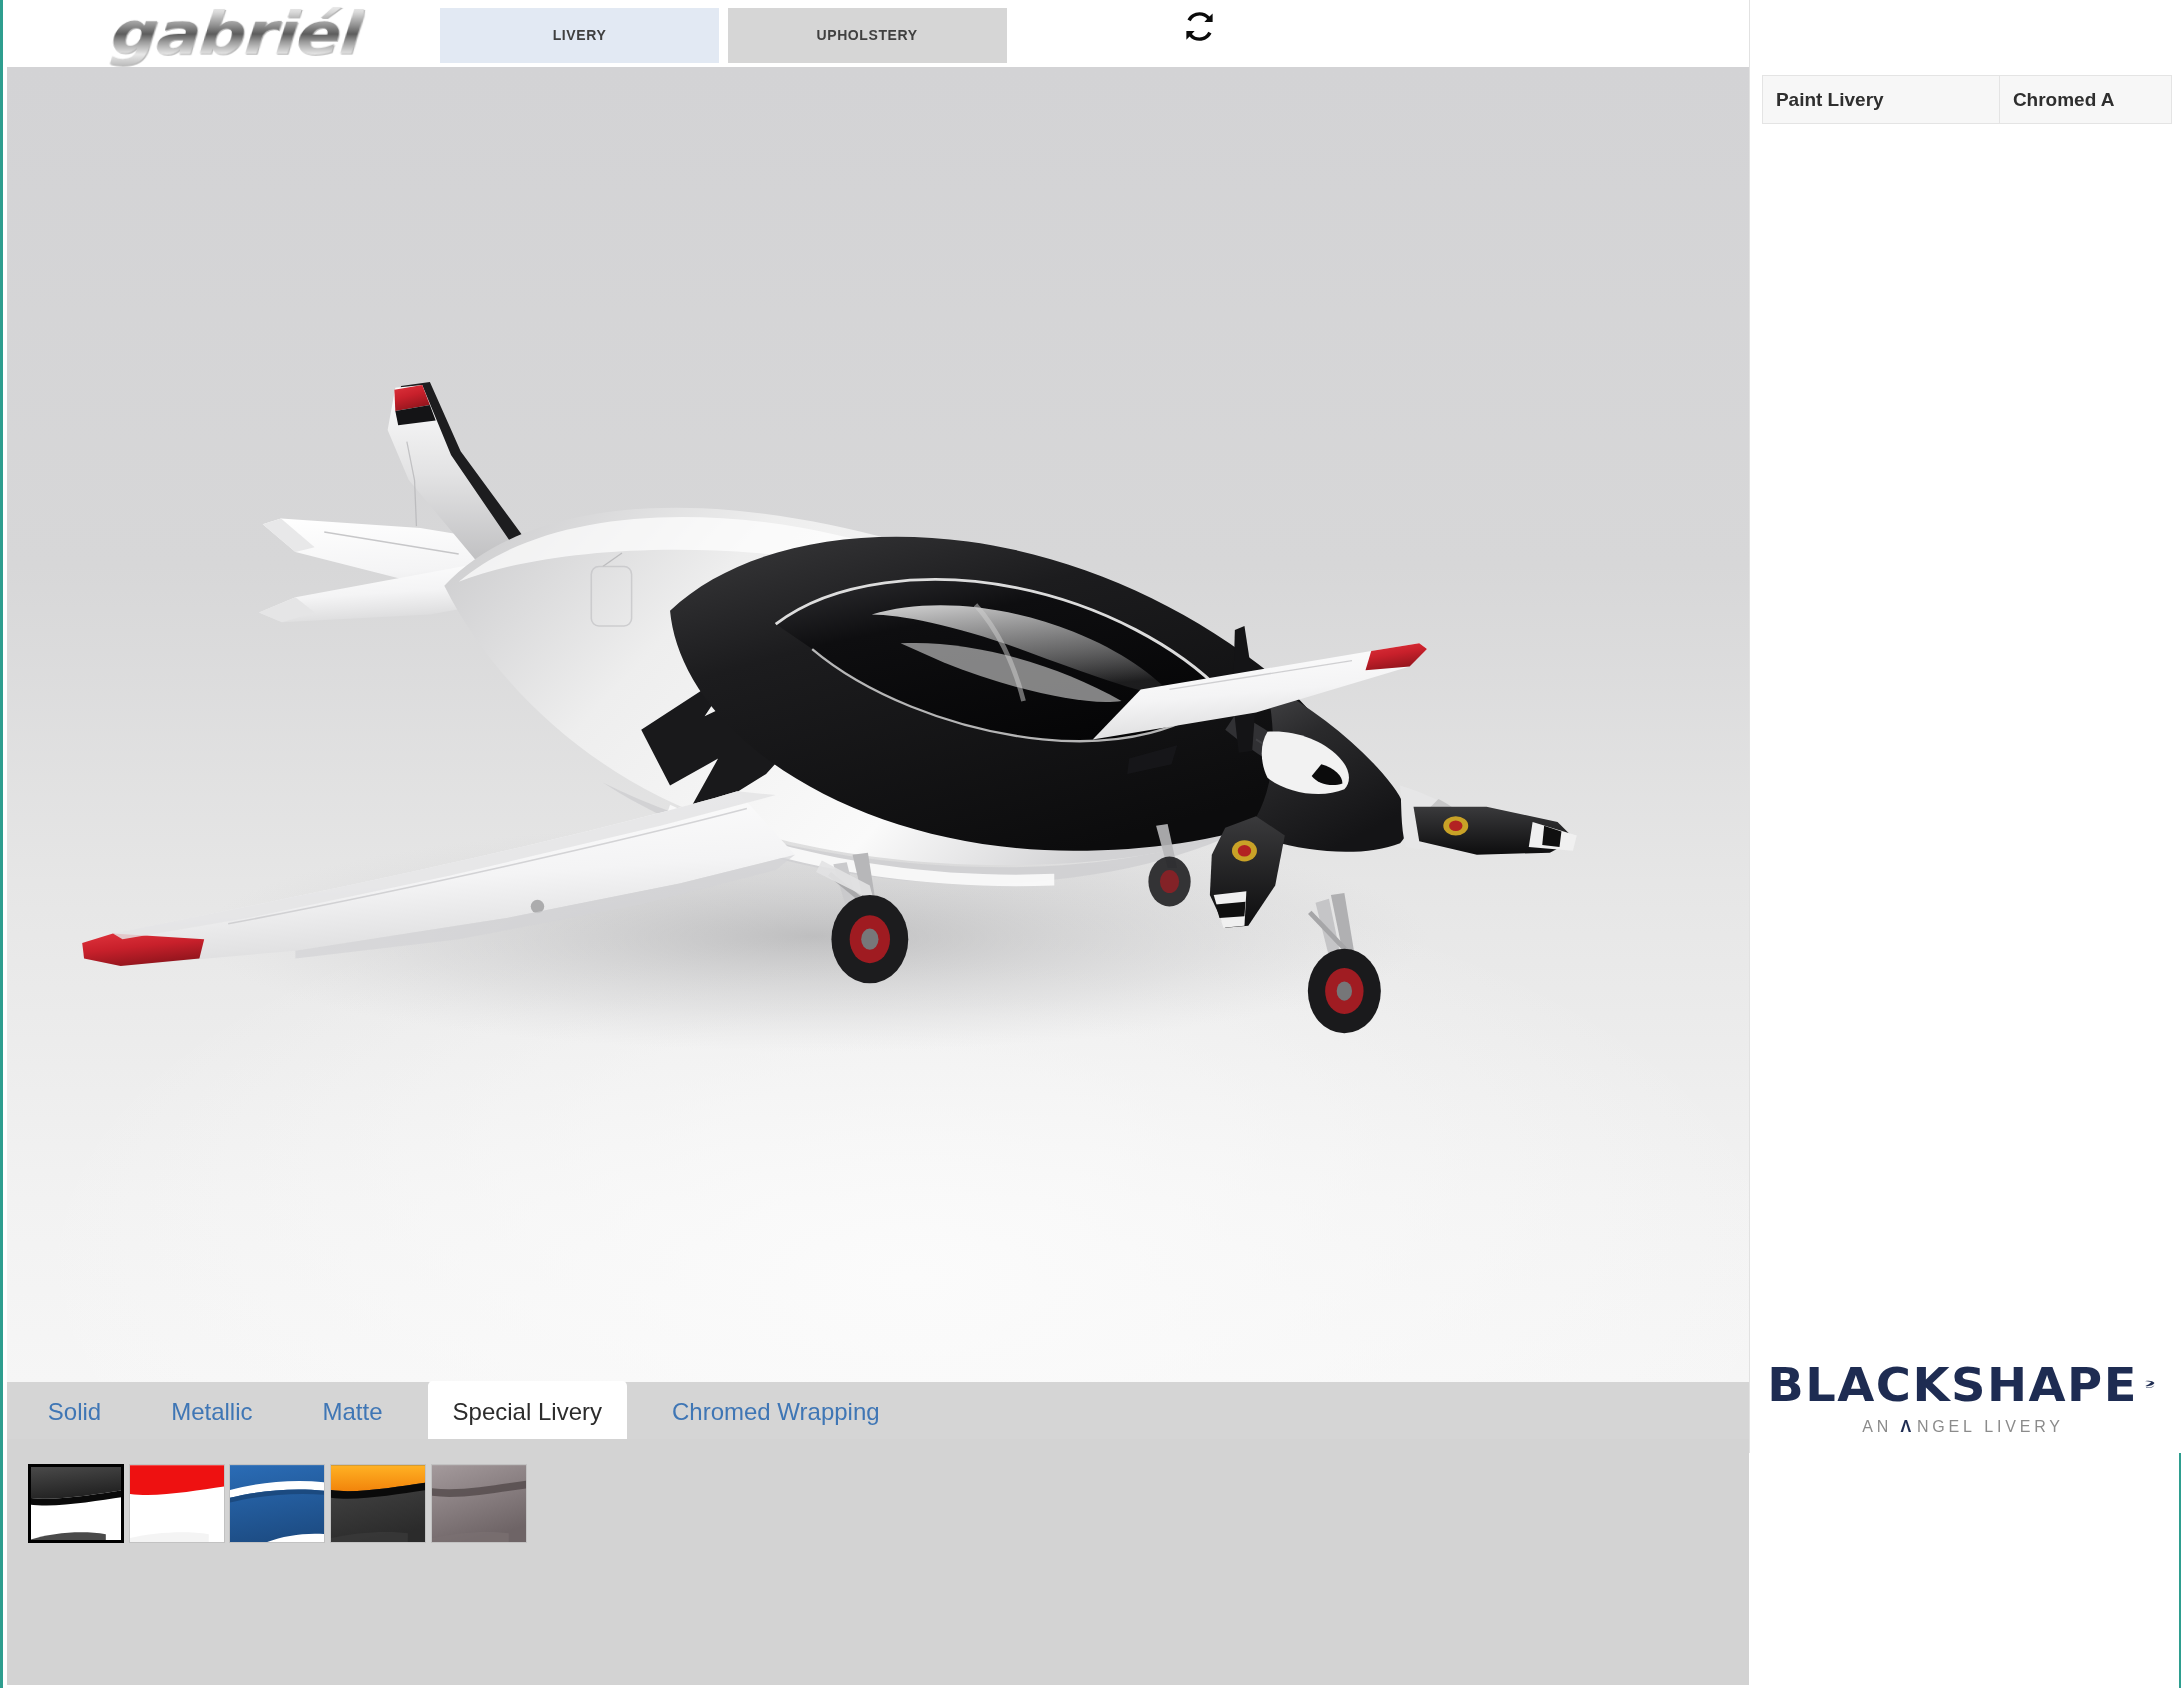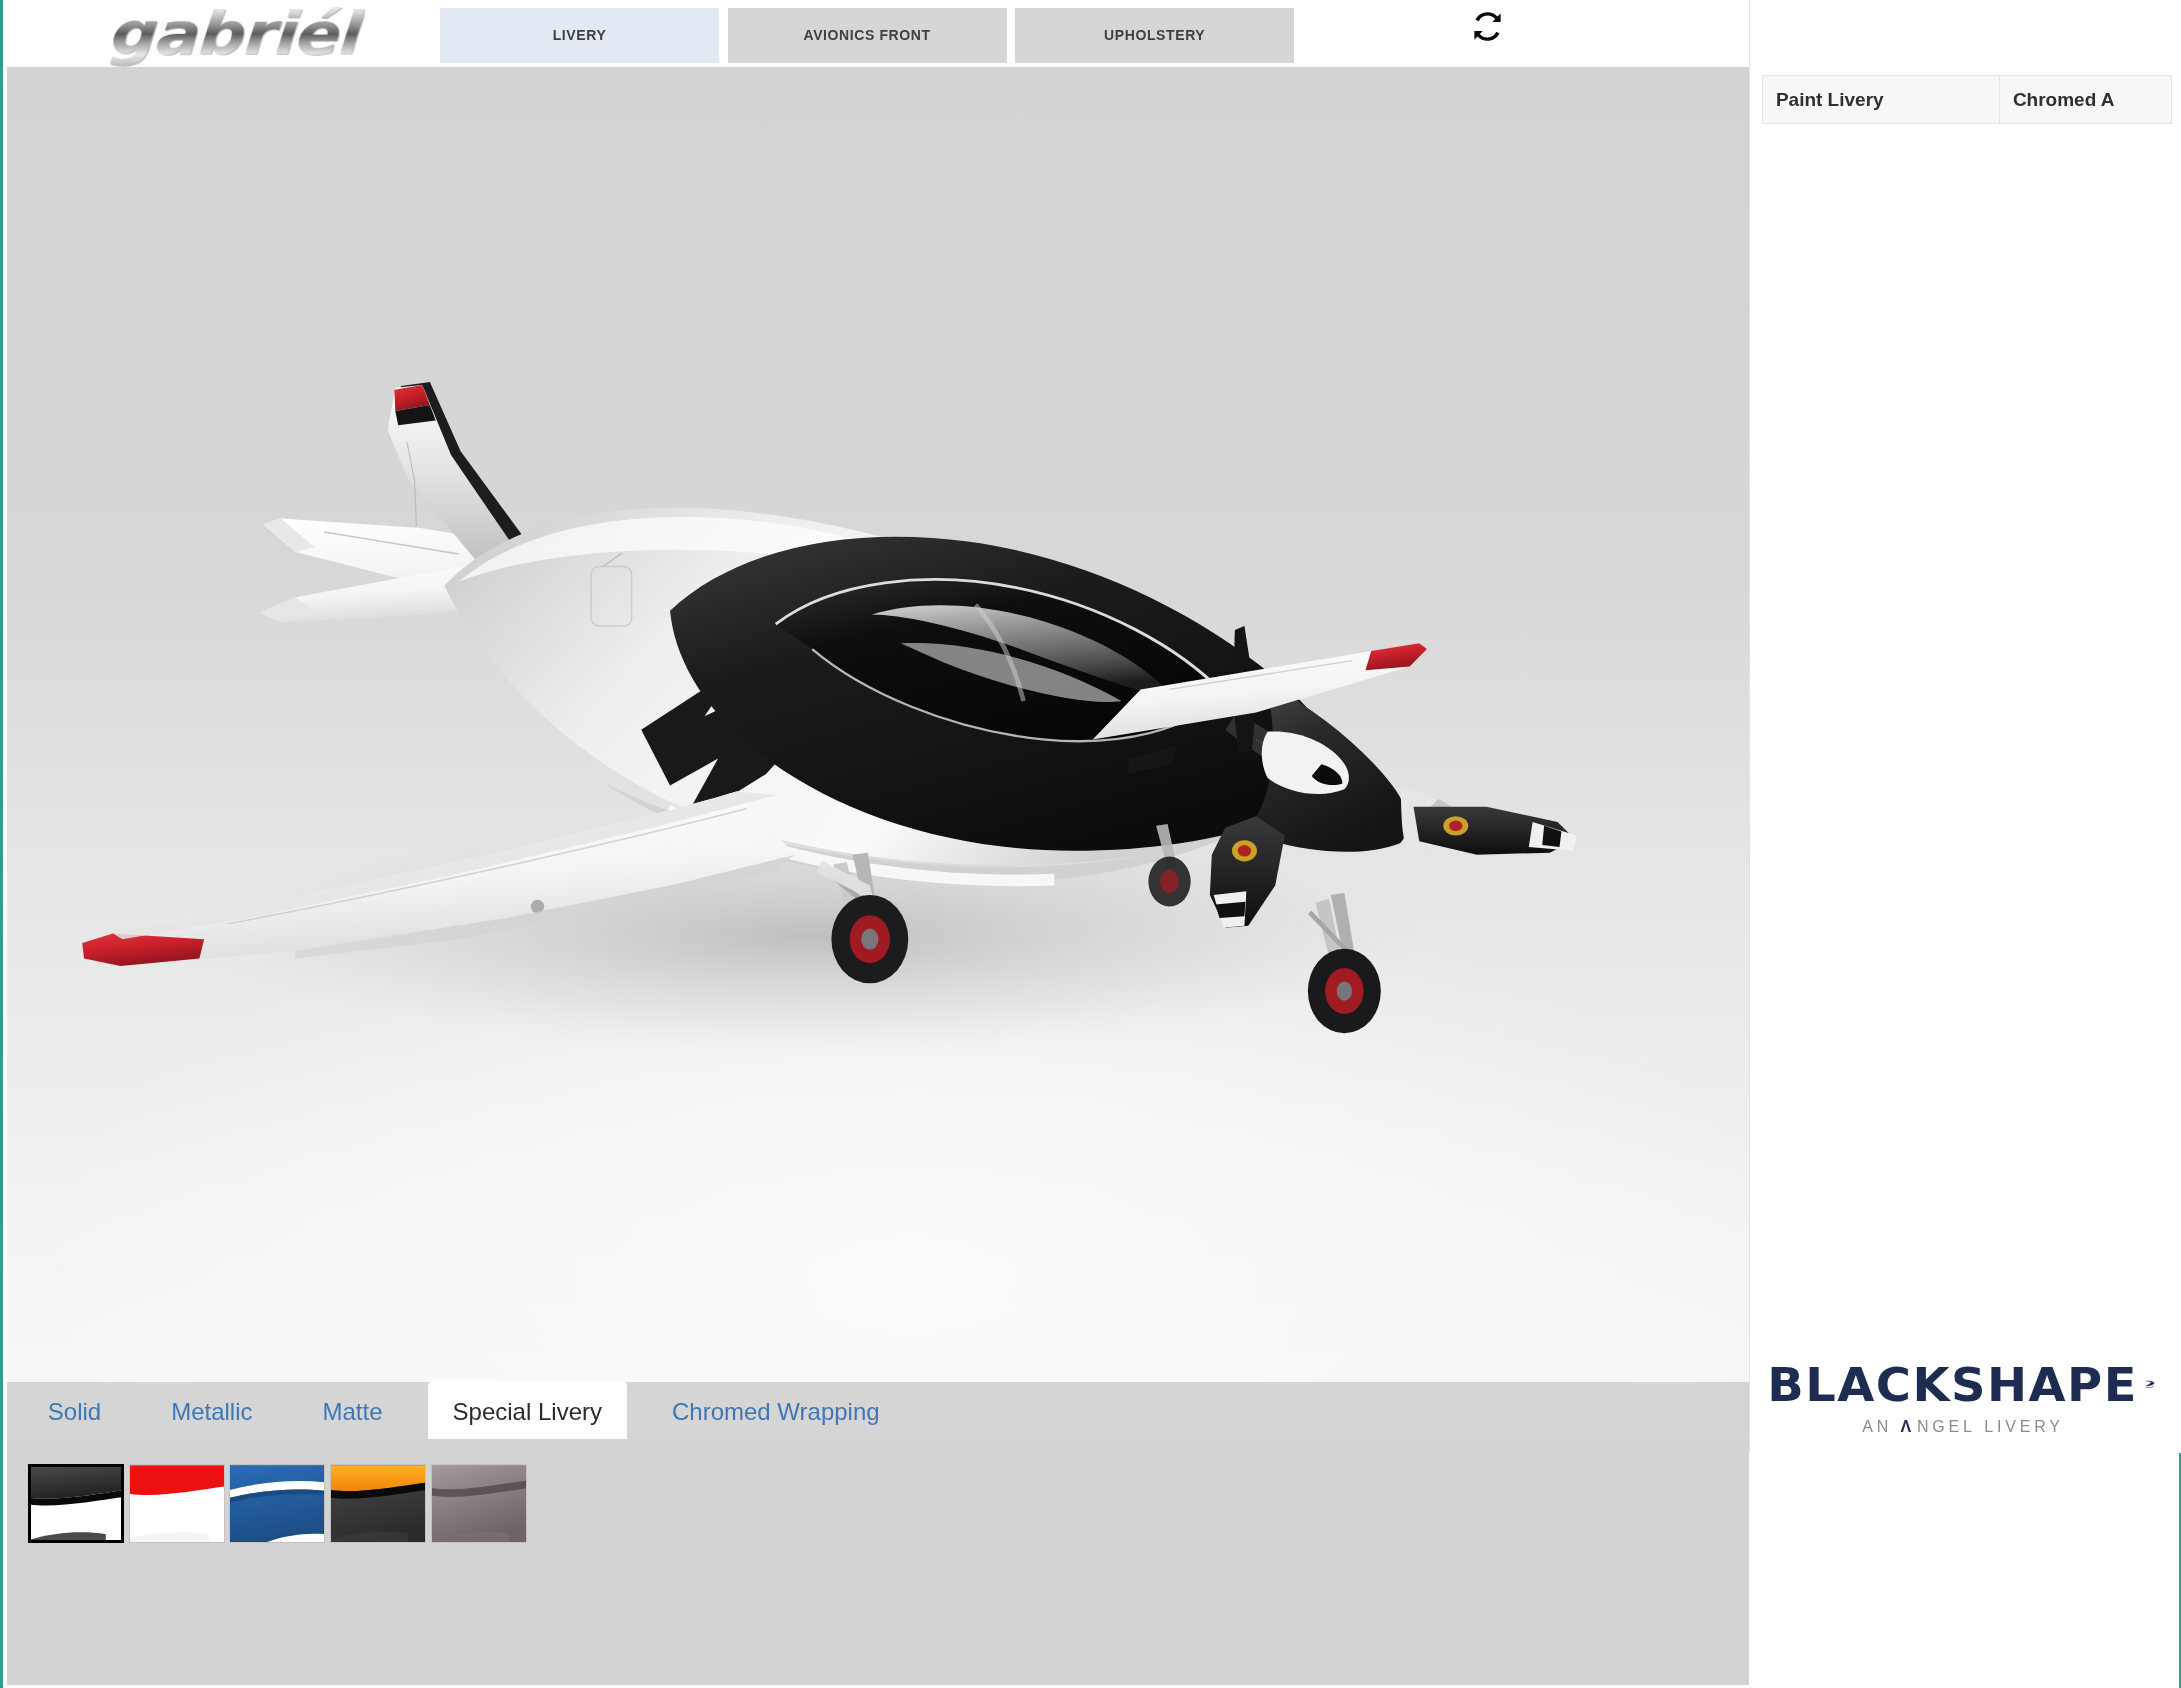--- a/index.html
+++ b/index.html
@@ -229,21 +229,20 @@
 <div class="app">
 
   <div class="header">
 
     <div class="brand-logo">
       <span class="brand-logo-text">gabriél</span>
     </div>
 
     <div class="tabs">
       <button class="tab active">LIVERY</button>
-      <button class="tab">AVIONICS FRONT</button>
       <button class="tab">UPHOLSTERY</button>
     </div>
 
     <div class="header-right">
       <button class="refresh-btn">
         <svg width="35" height="35" viewBox="0 0 24 24">
           <path fill="#0b0b0b" d="M12 4.5c2.1 0 3.98.95 5.23 2.44l-1.9 1.9H21V3l-2.16 2.16A9.2 9.2 0 0 0 12 2.2c-3.6 0-6.7 2.05-8.23 5.05l2.2 1.1A6.77 6.77 0 0 1 12 4.5z"></path>
           <path fill="#0b0b0b" d="M12 19.5a6.76 6.76 0 0 1-5.23-2.44l1.9-1.9H3V21l2.16-2.16A9.2 9.2 0 0 0 12 21.8c3.6 0 6.7-2.05 8.23-5.05l-2.2-1.1A6.77 6.77 0 0 1 12 19.5z"></path>
         </svg>
       </button>

